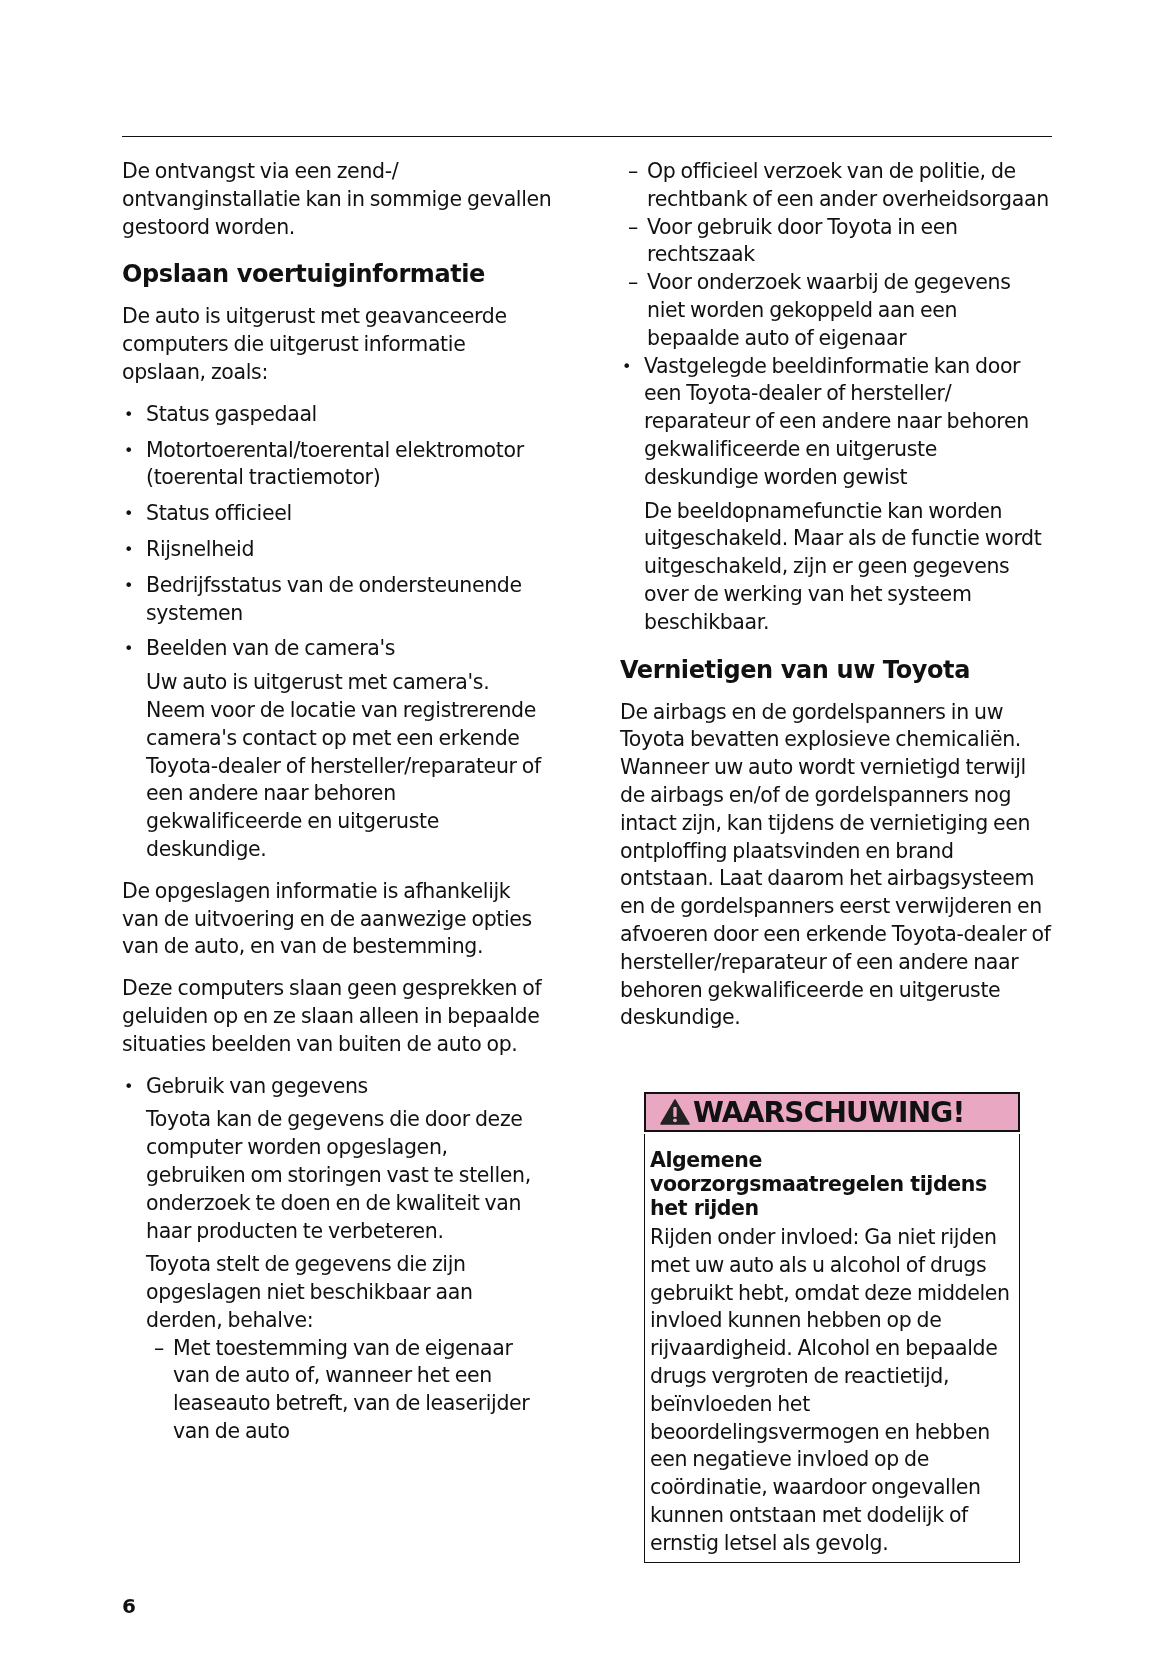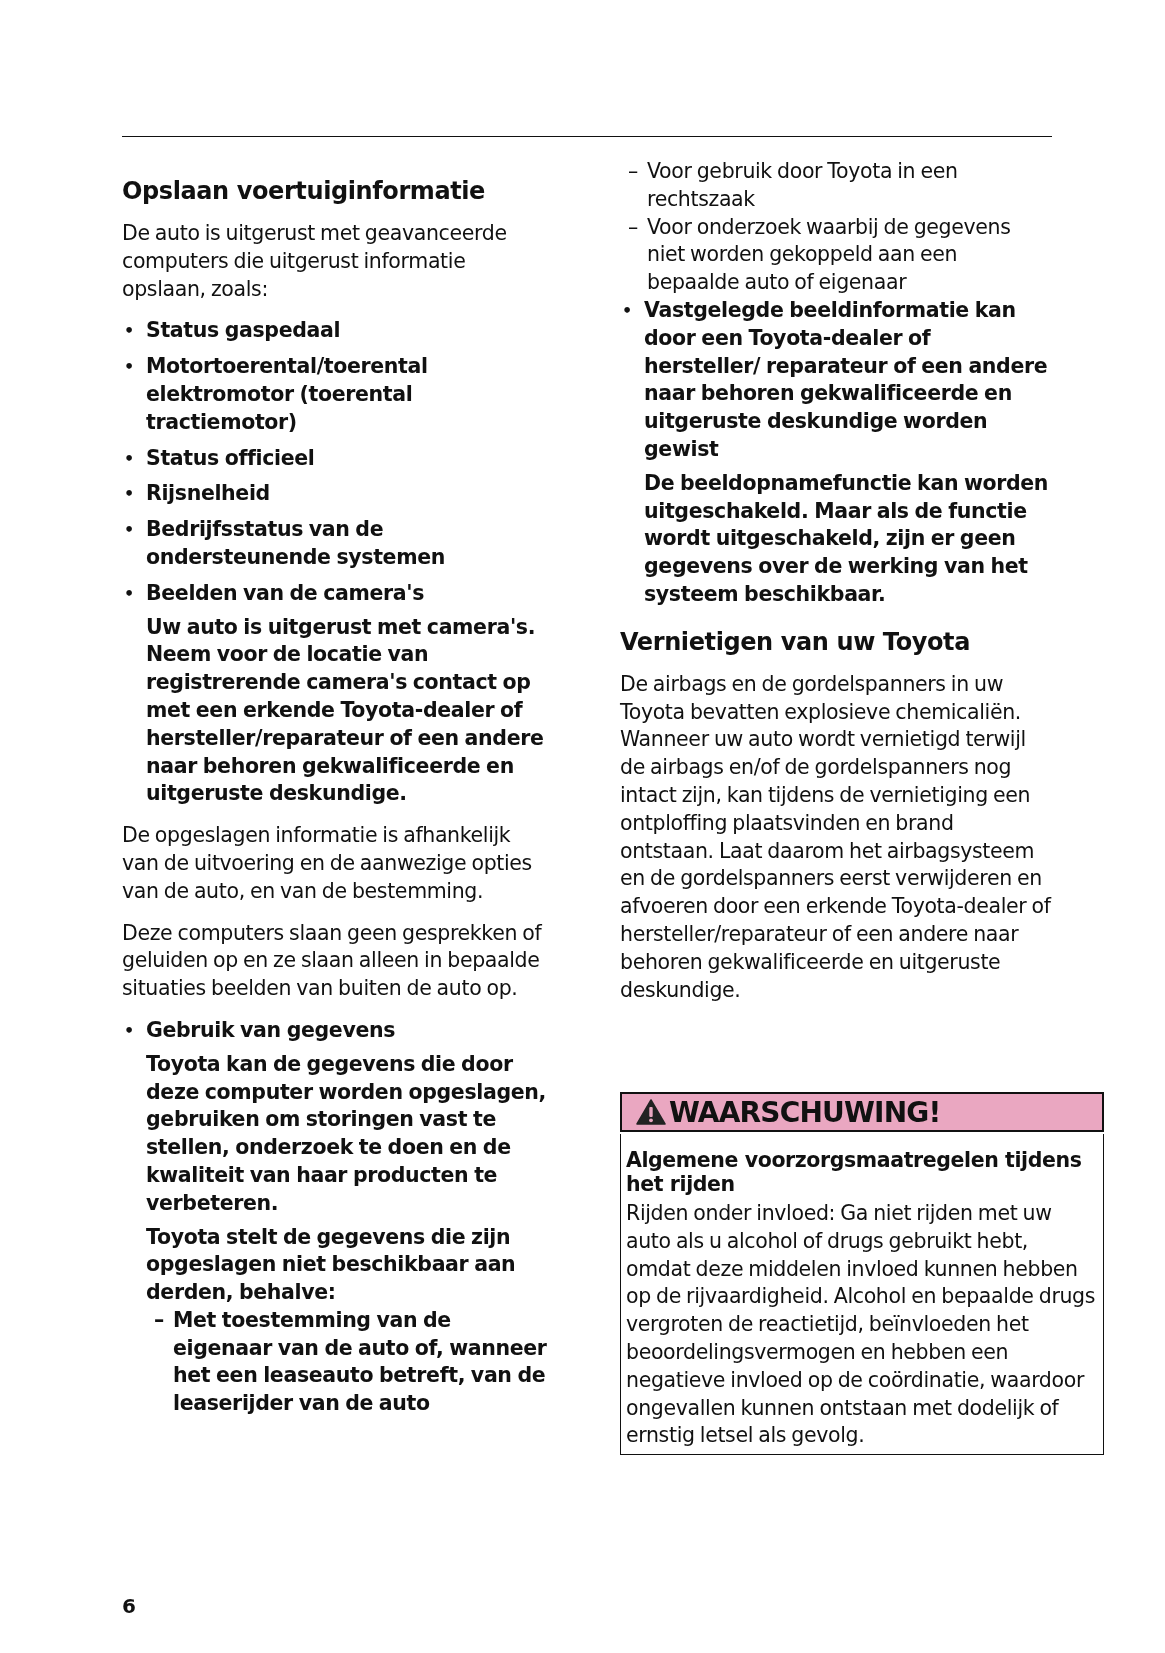--- a/index.html
+++ b/index.html
@@ -4,43 +4,44 @@
 <style>
   html, body { margin: 0; padding: 0; background: #ffffff; }
   body { width: 1165px; height: 1653px; position: relative; overflow: hidden;
          font-family: "DejaVu Sans", sans-serif; color: #111; }
   .rule { position: absolute; left: 122px; top: 136px; width: 930px; height: 0; border-top: 1.5px solid #111; }
   .col { position: absolute; top: 158px; }
   .col-left { left: 122px; width: 430px; }
   .col-right { left: 620px; width: 432px; }
   .p { font-size: 20.5px; line-height: 27.8px; margin: 0 0 14px 0; letter-spacing: -0.35px; word-spacing: -1px; }
   .h { font-size: 24px; font-weight: bold; margin: 18px 0 14px 0; letter-spacing: -0.4px; line-height: 30px; }
-  ul.bullets { list-style: none; padding: 0; margin: 0 0 14px 0; font-weight: bold; }
+  ul.bullets { list-style: none; padding: 0; margin: 0 0 14px 0; }
   ul.bullets > li { position: relative; padding-left: 24px; font-size: 20.5px; line-height: 27.8px; margin-bottom: 8px; letter-spacing: -0.35px; word-spacing: -1px; }
   ul.bullets > li::before { content: "•"; position: absolute; left: 2px; top: 0; font-size: 16px; }
   .sub { margin-top: 6px; }
   ul.dash { list-style: none; padding: 0; margin: 0; }
   ul.dash > li { position: relative; padding-left: 27px; font-size: 20.5px; line-height: 27.8px; letter-spacing: -0.35px; word-spacing: -1px; }
   ul.dash > li::before { content: "–"; position: absolute; left: 8px; top: 0; }
   .right-dash { margin-left: 24px; margin-bottom: 6px; }
-  .warn { position: absolute; left: 620px; top: 1092px; width: 484px; }
+  .warn { position: absolute; left: 644px; top: 1092px; width: 376px; }
   .warn-head { background: #eaa7c1; border: 2px solid #111; height: 36px; display: flex; align-items: center; padding-left: 14px; }
   .warn-title { font-size: 28px; font-weight: bold; letter-spacing: -0.8px; color: #111; }
   .warn-icon { width: 30px; height: 26px; margin-right: 3px; }
   .warn-body { border: 1.5px solid #111; border-top: none; margin-top: 2px; padding: 14px 6px 4px 5px; }
   .warn-body .bold { font-size: 20.5px; font-weight: bold; line-height: 24px; letter-spacing: -0.4px; margin: 0 0 4px 0; }
   .warn-body .p { margin: 0; }
   .pagenum { position: absolute; left: 122px; top: 1594px; font-size: 20px; font-weight: bold; }
 </style>
 </head>
 <body>
 
 <div class="rule"></div>
 
 <div class="col col-left">
+  <p class="p">De ontvangst via een zend-/ ontvanginstallatie kan in sommige gevallen gestoord worden.</p>
   <h2 class="h">Opslaan voertuiginformatie</h2>
   <p class="p">De auto is uitgerust met geavanceerde computers die uitgerust informatie opslaan, zoals:</p>
   <ul class="bullets">
     <li><span>Status gaspedaal</span></li>
     <li><span>Motortoerental/toerental elektromotor (toerental tractiemotor)</span></li>
     <li><span>Status officieel</span></li>
     <li><span>Rijsnelheid</span></li>
     <li><span>Bedrijfsstatus van de ondersteunende systemen</span></li>
     <li><span>Beelden van de camera's</span>
       <div class="sub">Uw auto is uitgerust met camera's. Neem voor de locatie van registrerende camera's contact op met een erkende Toyota-dealer of hersteller/reparateur of een andere naar behoren gekwalificeerde en uitgeruste deskundige.</div>
@@ -54,20 +55,21 @@
       <div class="sub">Toyota stelt de gegevens die zijn opgeslagen niet beschikbaar aan derden, behalve:</div>
       <ul class="dash">
         <li>Met toestemming van de eigenaar van de auto of, wanneer het een leaseauto betreft, van de leaserijder van de auto</li>
       </ul>
     </li>
   </ul>
 </div>
 
 <div class="col col-right">
   <ul class="dash right-dash">
+    <li>Op officieel verzoek van de politie, de rechtbank of een ander overheidsorgaan</li>
     <li>Voor gebruik door Toyota in een rechtszaak</li>
     <li>Voor onderzoek waarbij de gegevens niet worden gekoppeld aan een bepaalde auto of eigenaar</li>
   </ul>
   <ul class="bullets">
     <li><span>Vastgelegde beeldinformatie kan door een Toyota-dealer of hersteller/ reparateur of een andere naar behoren gekwalificeerde en uitgeruste deskundige worden gewist</span>
       <div class="sub">De beeldopnamefunctie kan worden uitgeschakeld. Maar als de functie wordt uitgeschakeld, zijn er geen gegevens over de werking van het systeem beschikbaar.</div>
     </li>
   </ul>
   <h2 class="h">Vernietigen van uw Toyota</h2>
   <p class="p">De airbags en de gordelspanners in uw Toyota bevatten explosieve chemicaliën. Wanneer uw auto wordt vernietigd terwijl de airbags en/of de gordelspanners nog intact zijn, kan tijdens de vernietiging een ontploffing plaatsvinden en brand ontstaan. Laat daarom het airbagsysteem en de gordelspanners eerst verwijderen en afvoeren door een erkende Toyota-dealer of hersteller/reparateur of een andere naar behoren gekwalificeerde en uitgeruste deskundige.</p>

